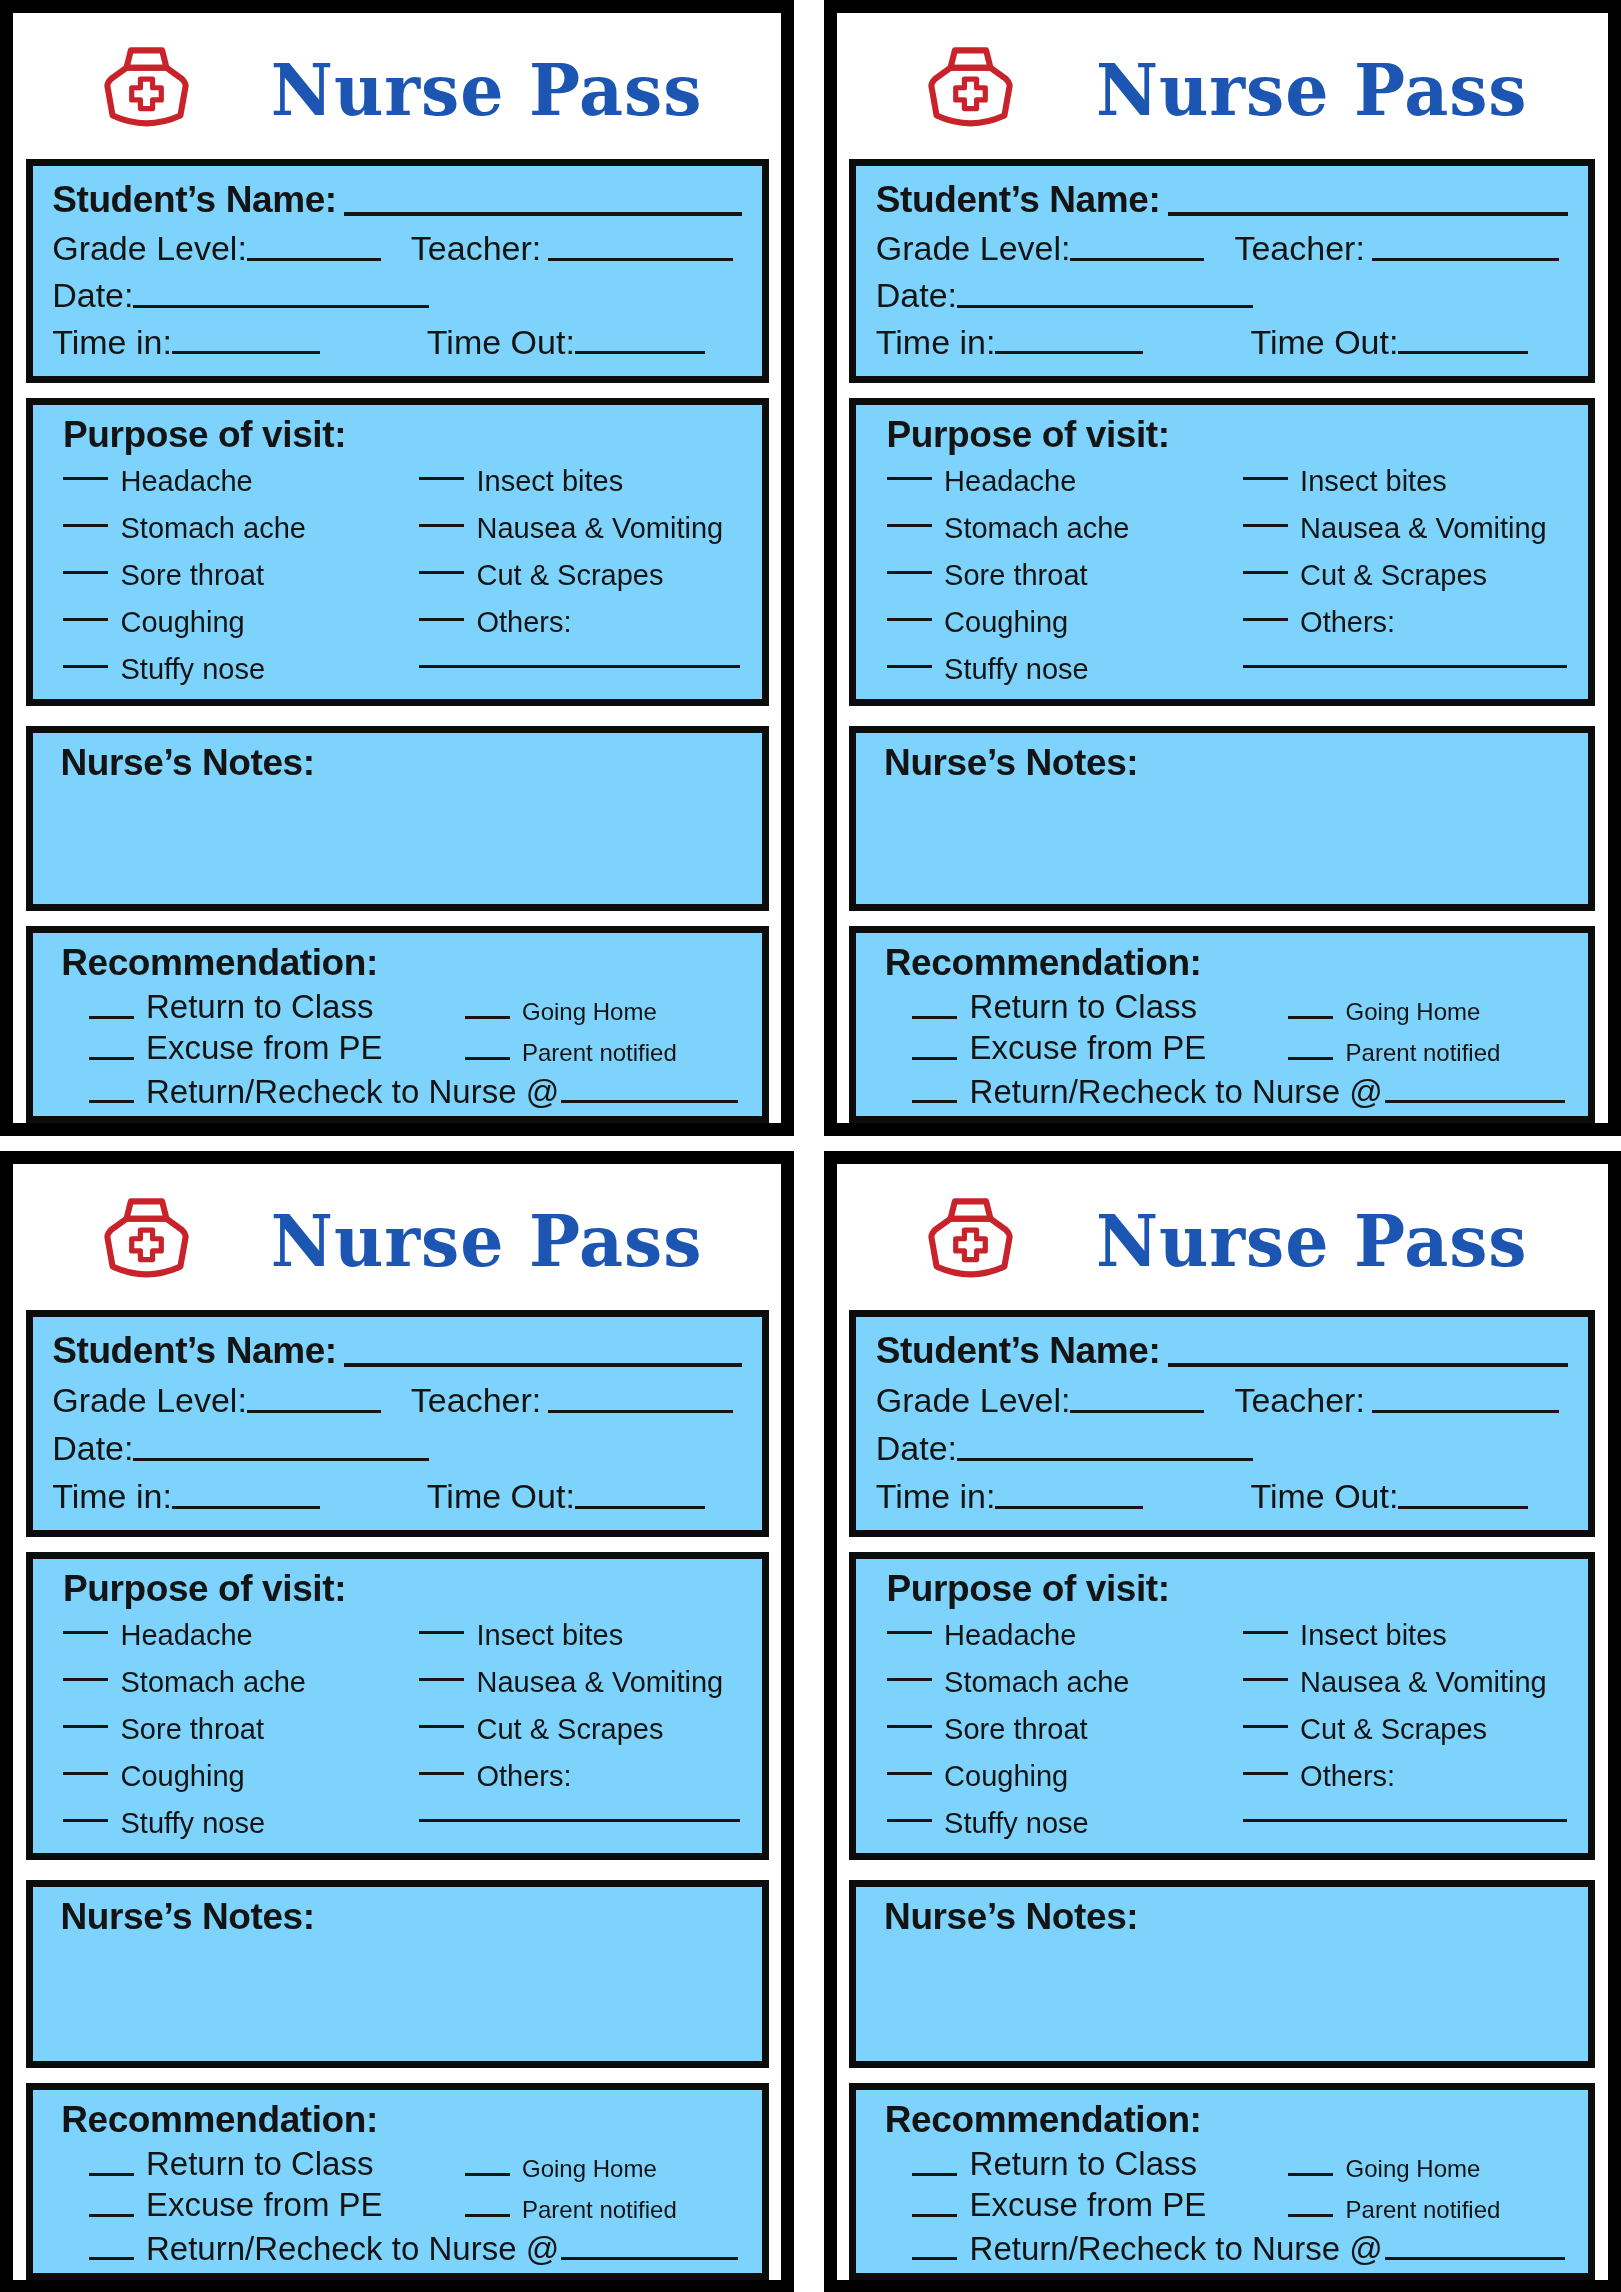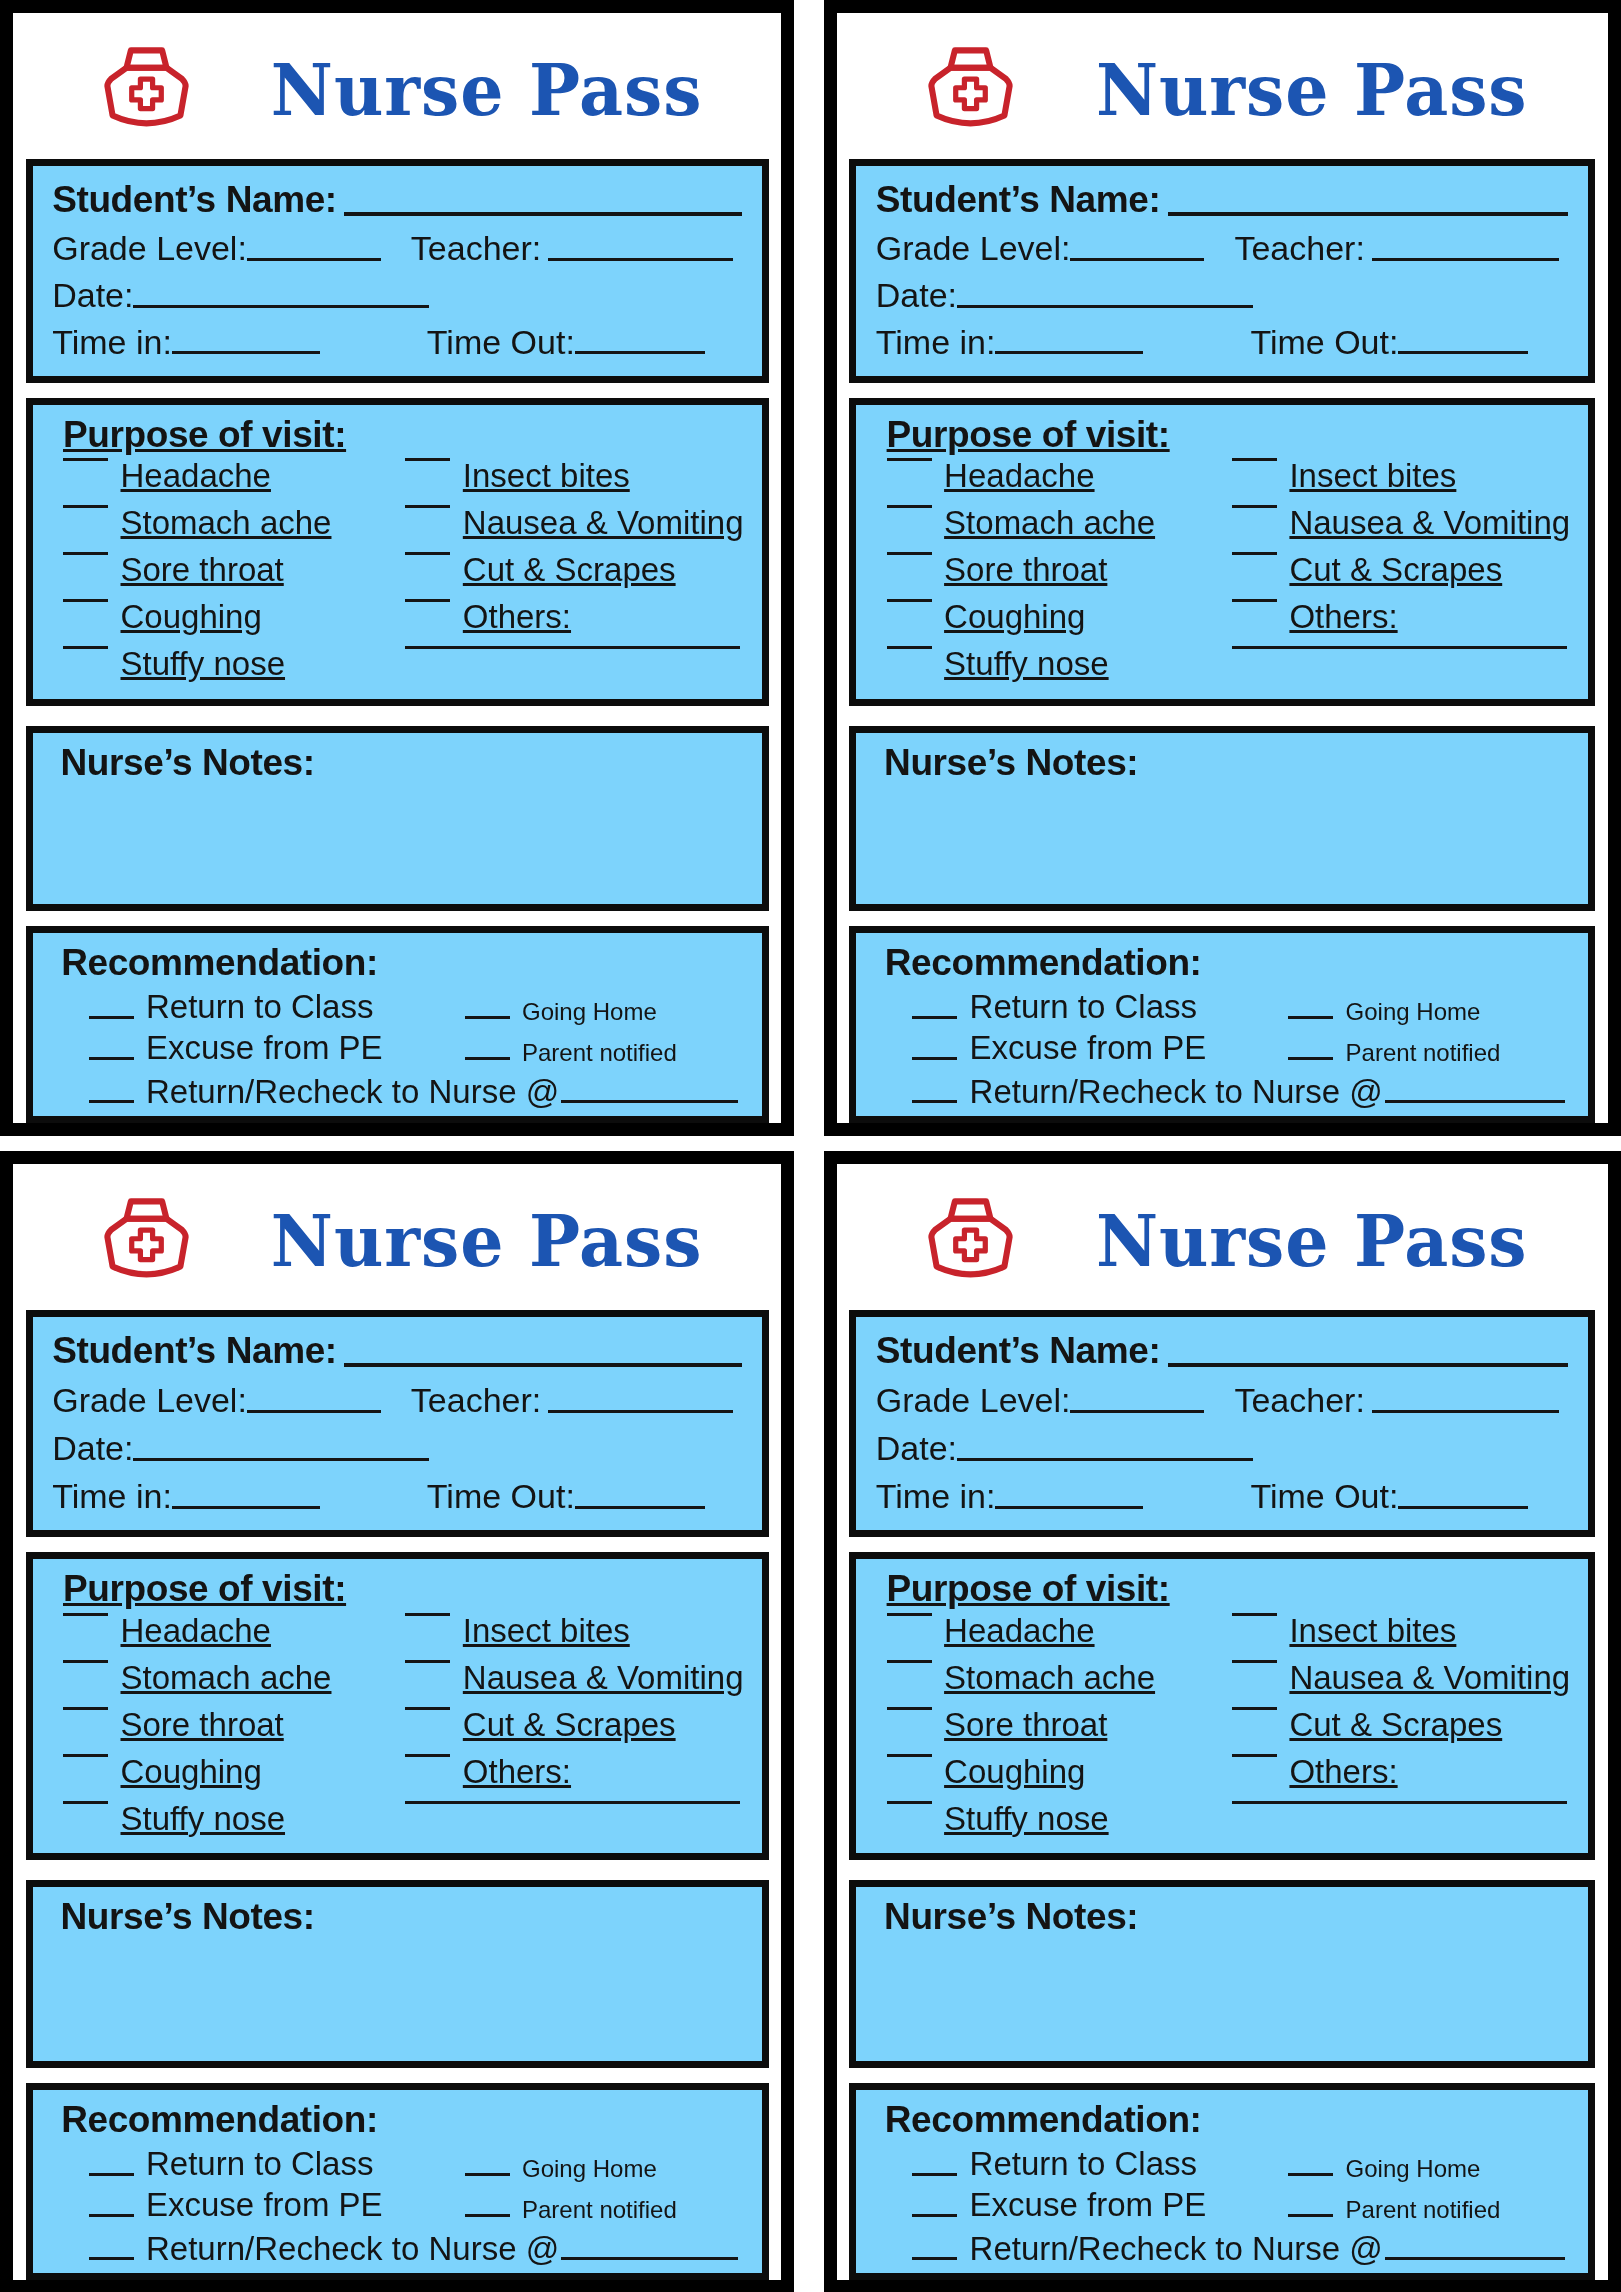--- a/index.html
+++ b/index.html
@@ -40,28 +40,28 @@
     display:flex;flex-direction:column;justify-content:space-between;
   }
   .srow{display:flex;align-items:flex-end;font-size:34px;line-height:1.15;white-space:nowrap;}
   .bold{font-weight:700;font-size:37px;letter-spacing:-0.4px;}
   .blank{display:inline-block;height:0;border-bottom:3.6px solid #151515;margin-bottom:7.2px;}
   .blank.thick{border-bottom-width:4.5px;margin-bottom:5.4px;}
   .grow{flex:1;margin-left:7.2px;}
   .w150{width:134px;} .w165{width:148px;} .w330{width:296px;} .w145{width:130px;}
   .gap34{display:inline-block;width:30px;} .gap120{display:inline-block;width:107px;}
   .mr10{margin-right:9px;}
-  .purpose{height:308px;margin-top:15px;padding:9px 18px 5.4px;display:flex;flex-direction:column;text-decoration:underline;}
+  .purpose{height:308px;margin-top:15px;padding:9px 18px 5.4px;display:flex;flex-direction:column;}
   .heading{font-weight:700;font-size:37px;letter-spacing:-0.4px;line-height:1.15;}
   .purpose .heading{padding-left:12.5px;margin-bottom:1.8px;}
   .cols{display:flex;flex:1;}
   .col{display:flex;flex-direction:column;}
   .col-l{width:356px;padding-left:12.5px;}
   .col-r{flex:1;}
-  .item{display:flex;align-items:flex-start;height:47px;font-size:33px;line-height:1.1;white-space:nowrap;}
+  .item{display:flex;align-items:center;height:47px;font-size:29px;line-height:1.1;white-space:nowrap;}
   .tick{flex:0 0 45px;height:0;border-bottom:3.6px solid #151515;margin:0 12.5px 7.2px 0;}
   .others-line .blank{flex:1;margin-right:3.6px;}
   .notes{height:195px;margin-top:20px;padding:9px 28px;}
   .rec{height:197px;margin-top:15px;padding:9px 18px 5.4px;display:flex;flex-direction:column;}
   .rec .heading{padding-left:10.7px;}
   .rrow{display:flex;height:49px;justify-content:space-between;}
   .rcell-l{width:376px;padding-left:38px;display:flex;align-items:flex-end;font-size:33px;white-space:nowrap;}
   .rcell-r{flex:1;display:flex;align-items:flex-end;font-size:24px;white-space:nowrap;}
   .rlast{display:flex;align-items:flex-end;height:51px;padding-left:38px;font-size:33px;white-space:nowrap;justify-content:space-between;}
   .rlast .blank{flex:1;margin:0 5.4px 7.2px 1.8px;}

